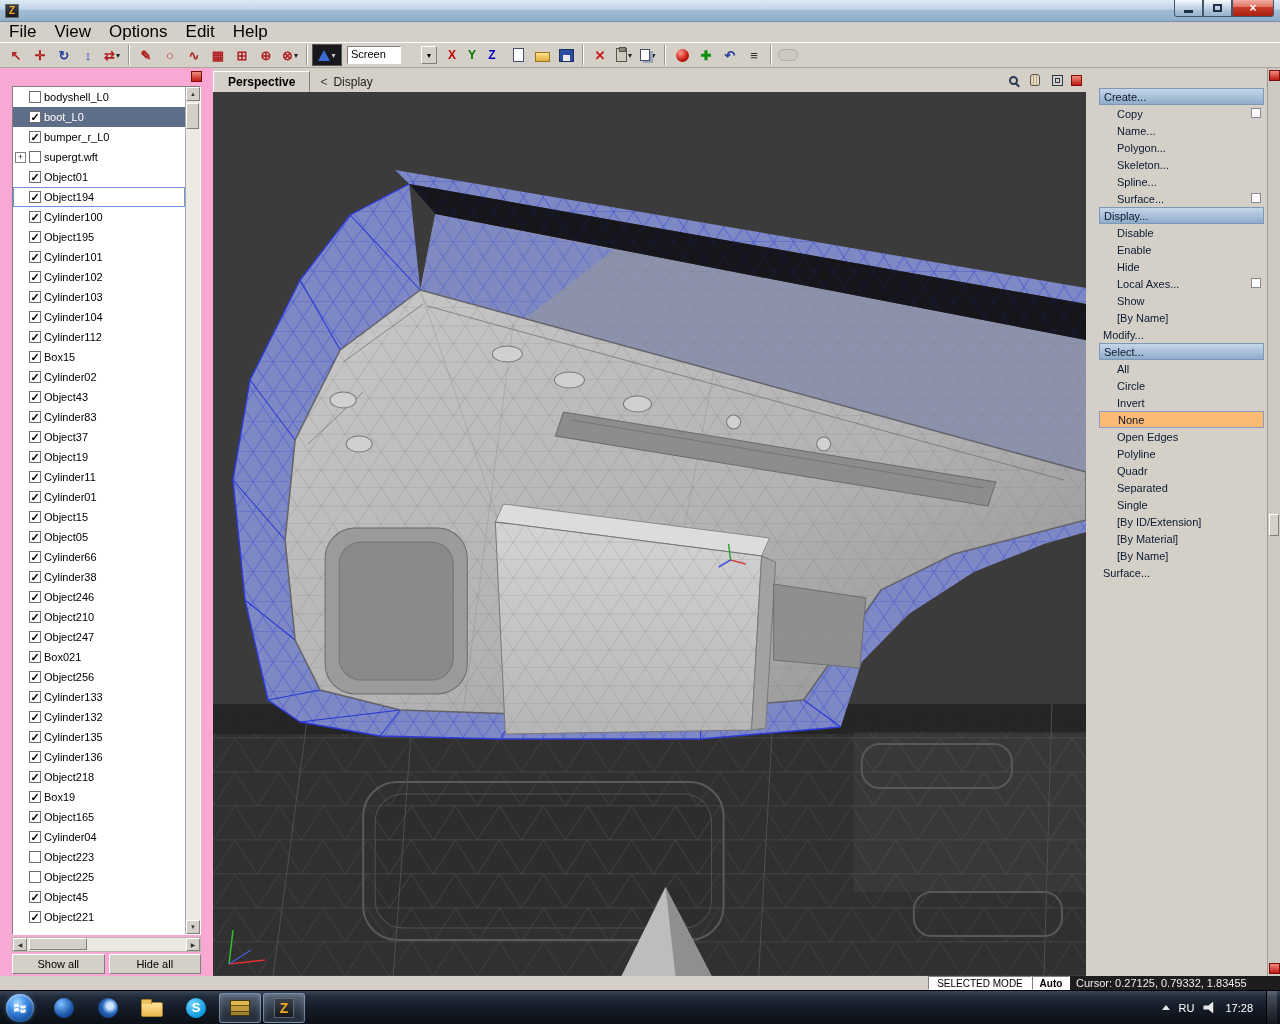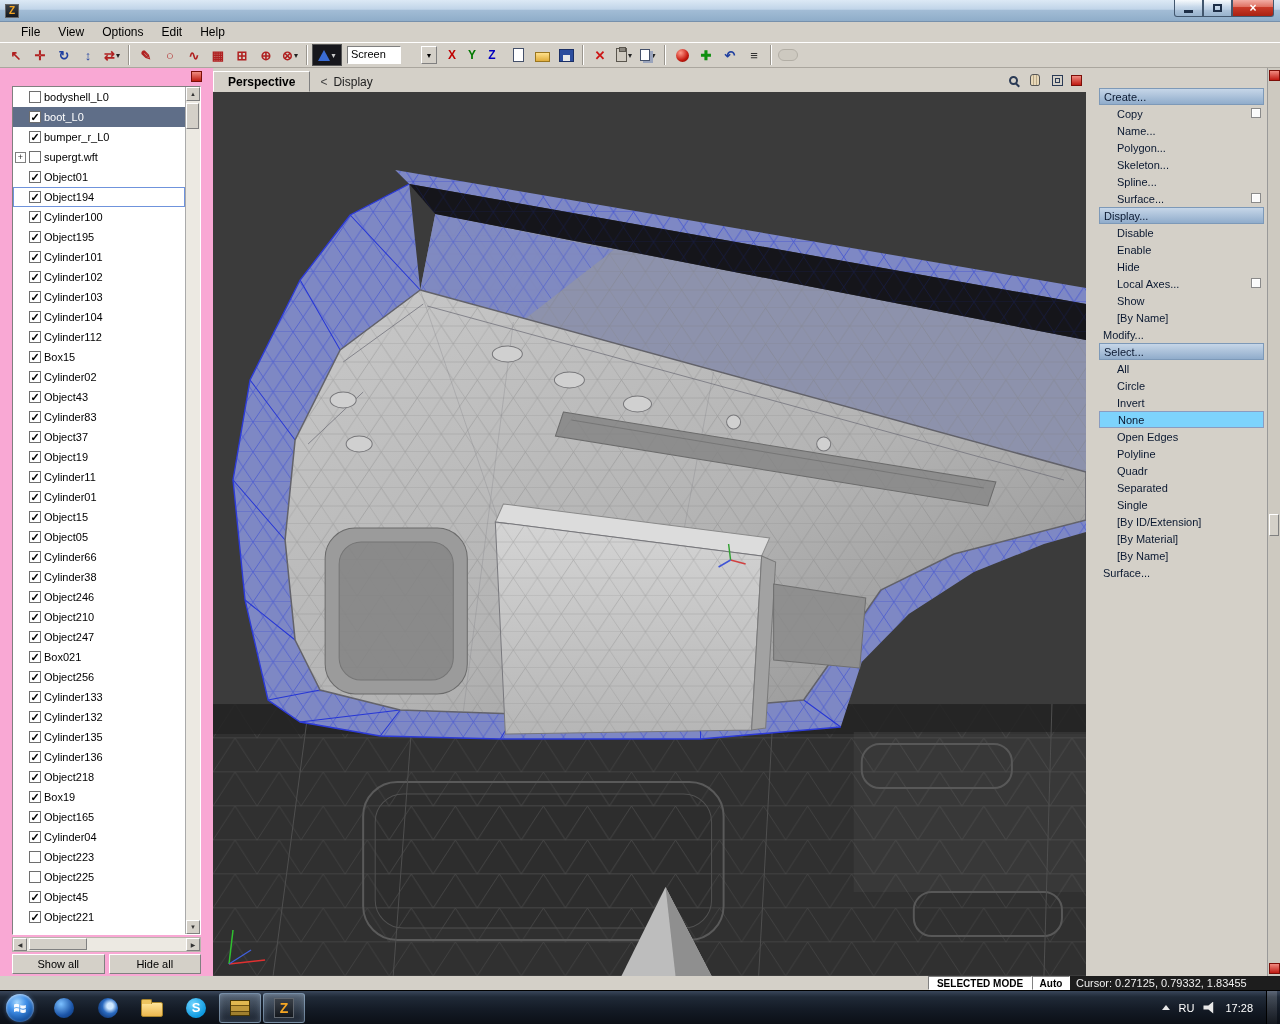--- a/index.html
+++ b/index.html
@@ -14,21 +14,21 @@
     color:#f5a623;font-weight:bold;font-size:10px;line-height:12px;text-align:center;margin-right:5px;}
   .win-btns{position:absolute;top:0;right:6px;display:flex;}
   .wb{width:29px;height:17px;border:1px solid #42576e;border-top:none;display:flex;align-items:center;justify-content:center;
     background:linear-gradient(180deg,rgba(255,255,255,.75),rgba(195,212,230,.55) 45%,rgba(152,178,204,.5));}
   .wb.min{border-radius:0 0 0 3px;}
   .wb.close{border-radius:0 0 3px 0;width:42px;background:linear-gradient(180deg,#f2ada4,#de6e5f 45%,#c93a28 46%,#a92112);color:#fff;font-weight:bold;font-size:12px;}
   .glyph-min{width:9px;height:3px;background:#1e2f47;margin-top:6px;}
   .glyph-max{width:9px;height:8px;border:2px solid #1e2f47;background:transparent;}
 
   
-  .menubar{height:20px;flex:0 0 20px;display:flex;align-items:center;background:#d4d0c8;font-size:12px;margin-left:12px;}
+  .menubar{height:20px;flex:0 0 20px;display:flex;align-items:center;background:#d4d0c8;font-size:17px;}
   .menu-item{padding:2px 9px;cursor:default;}
   .toolbar{height:26px;flex:0 0 26px;display:flex;align-items:center;background:#d4d0c8;border-top:1px solid #fff;
     border-bottom:1px solid #aaa69e;padding:0 4px;}
   .tb-group{display:flex;align-items:center;}
   .tb-btn{min-width:24px;height:22px;display:flex;align-items:center;justify-content:center;font-size:13px;padding:0 1px;}
   .tb-btn.dark{background:#17171c;border:1px solid #555;min-width:30px;}
   .tb-btn.disabled{opacity:.55;}
   .tb-glyph{font-weight:bold;}
   .tb-dd{font-size:8px;color:#222;margin-left:1px;}
   .dark .tb-dd{color:#ccc;}
@@ -97,32 +97,32 @@
   .vt-max::after{content:"";position:absolute;inset:2px;border:1px solid #2a3a55;}
   .vp-canvas{flex:1;position:relative;background:#3b3b3b;min-height:0;}
   .vp-canvas svg{position:absolute;inset:0;width:100%;height:100%;}
 
   
   .right-panel{width:184px;flex:0 0 184px;position:relative;background:#d4d0c8;padding:20px 16px 0 3px;}
   .rp-row{height:17px;display:flex;align-items:center;position:relative;font-size:11px;color:#0a1830;
     padding-left:18px;margin-bottom:0;}
   .rp-header{padding-left:4px;}
   .rp-hl{background:linear-gradient(180deg,#c6d6e8,#90accb);border:1px solid #7d99b8;}
-  .rp-sel{background:#7dd3fc;border:1px solid #8a9cc0;}
+  .rp-sel{background:#fdba74;border:1px solid #8a9cc0;}
   .rp-cb{position:absolute;right:3px;top:3px;width:10px;height:10px;background:#fafafa;border:1px solid #8a8a8a;box-shadow:inset 1px 1px 0 #fff;}
   .rp-scroll{position:absolute;right:0;top:0;bottom:0;width:13px;background:#cdc9c0;border-left:1px solid #999;}
   .rp-chip-top{position:absolute;top:2px;left:1px;}
   .rp-chip-bottom{position:absolute;bottom:2px;left:1px;}
   .rp-thumb{position:absolute;top:446px;left:1px;width:10px;height:22px;background:#d4d0c8;border:1px solid;border-color:#fff #808080 #808080 #fff;}
 
   
   .statusbar{height:14px;flex:0 0 14px;display:flex;align-items:stretch;background:#d4d0c8;}
   .sb-fill{flex:1;}
   .sb-box{background:#fff;border:1px solid;border-color:#808080 #fff #fff #808080;display:flex;align-items:center;justify-content:center;}
-  .sb-mode{width:104px;font-size:10px;font-weight:bold;}
+  .sb-mode{width:104px;font-size:10px;font-weight:normal;}
   .sb-auto{width:38px;font-size:10px;font-weight:bold;}
   .sb-cursor{width:210px;background:#1d1d1d;color:#efefef;font-size:11px;display:flex;align-items:center;padding-left:6px;}
 
   
   .taskbar{height:34px;flex:0 0 34px;display:flex;align-items:center;
     background:linear-gradient(180deg,#39465a 0%,#202a38 18%,#141b26 55%,#0b0f16 100%);
     border-top:1px solid #000;}
   .orb{width:28px;height:28px;margin:0 8px 0 6px;border-radius:50%;position:relative;
     background:radial-gradient(circle at 40% 30%,#a5d8ff 0%,#3f8fe8 35%,#14509e 72%,#07295f 100%);
     box-shadow:inset 0 1px 3px rgba(255,255,255,.7),0 0 4px rgba(120,180,255,.4);

